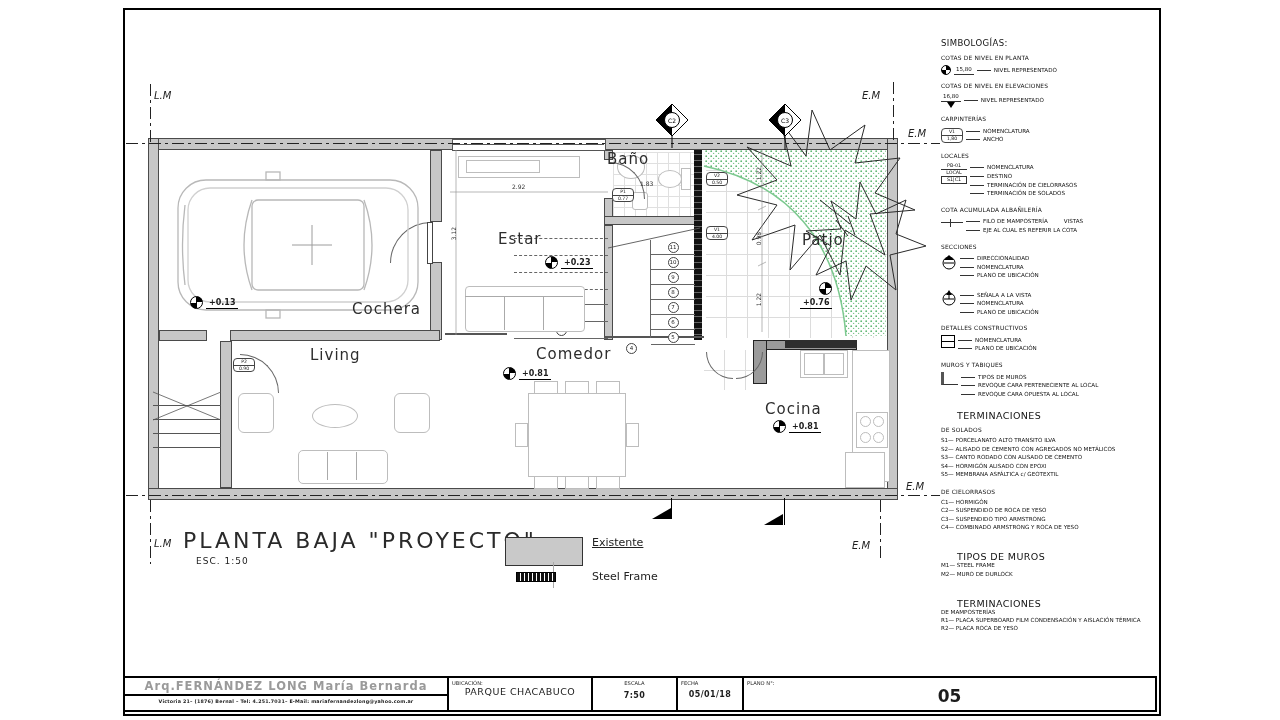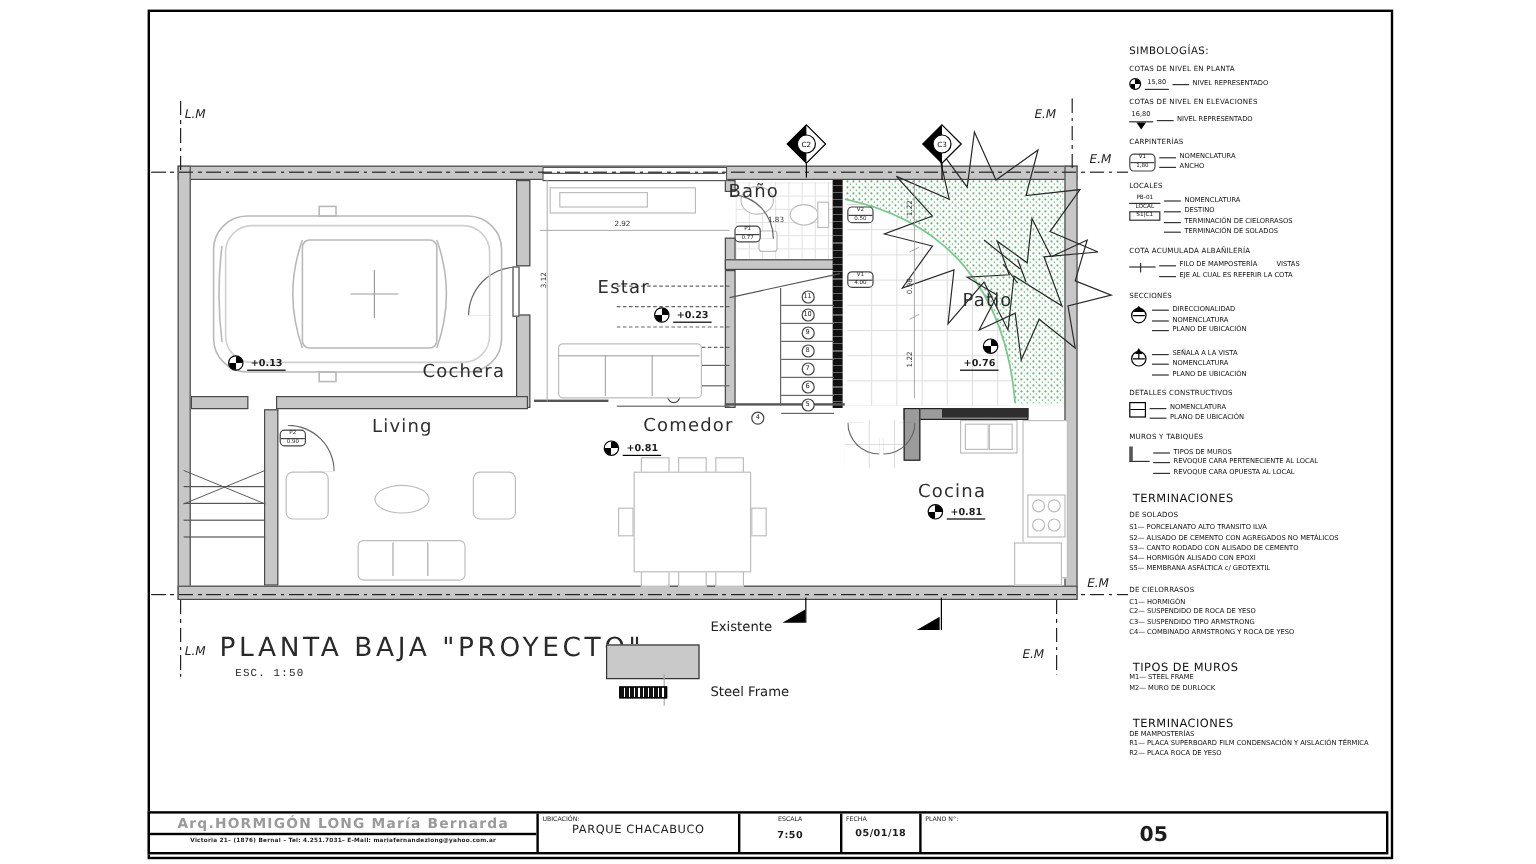--- a/index.html
+++ b/index.html
@@ -37,21 +37,21 @@
   .drow{height:16px;border-bottom:1px dashed #666;}
   .arc{border:0 solid #666;}
   .leaf{background:#fff;border:1px solid #444;}
   .tri{width:0;height:0;}
   
   .plantitle{font-size:22px;letter-spacing:3px;color:#2a2a2a;white-space:nowrap;}
   .esc{font-size:9px;letter-spacing:1px;color:#222;}
   .legendlbl{font-size:11px;color:#222;}
   
   #sym{width:205px;font-size:5.6px;line-height:7px;color:#111;}
-  .sbig{font-size:9.5px;letter-spacing:.4px;margin:13px 3px 2px;}
+  .sbig{font-size:9.5px;letter-spacing:.4px;margin:13px 16px 2px;}
   .shead{font-size:5.9px;margin:8px 0 3px;letter-spacing:.2px;}
   .stitle{font-size:8.5px;margin:0 0 6px;letter-spacing:.4px;}
   .srw{display:flex;align-items:center;gap:3px;margin:1.6px 0;}
   .tick{width:14px;border-top:1px solid #333;height:0;flex:none;}
   .sval{font-size:5.5px;border-bottom:1px solid #333;padding:0 2px 1px;}
   .sitems>div{margin:1.4px 0;}
   .tagline{font-size:4.8px;line-height:6px;text-align:center;}
   .tagline.boxed{border:1px solid #333;padding:0 1px;}
   .tri-down{width:0;height:0;border-left:4px solid transparent;border-right:4px solid transparent;border-top:6px solid #000;}
   .sicon{flex:none;}
@@ -272,21 +272,21 @@
 
   <div class="abs tri" style="left:652px;top:508px;border-bottom:11px solid #000;border-left:19px solid transparent;"></div>
   <div class="abs thinline" style="left:671px;top:498px;width:1px;height:21px;background:#000;"></div>
   <div class="abs tri" style="left:764px;top:514px;border-bottom:11px solid #000;border-left:19px solid transparent;"></div>
   <div class="abs thinline" style="left:784px;top:498px;width:1px;height:27px;background:#000;"></div>
 
   <span class="abs room" style="left:352px;top:300px;">Cochera</span>
   <span class="abs room" style="left:310px;top:346px;">Living</span>
   <span class="abs room" style="left:498px;top:230px;">Estar</span>
   <span class="abs room" style="left:607px;top:150px;">Baño</span>
-  <span class="abs room" style="left:802px;top:241px;">Patio</span>
+  <span class="abs room" style="left:802px;top:231px;">Patio</span>
   <span class="abs room" style="left:536px;top:345px;">Comedor</span>
   <span class="abs room" style="left:765px;top:400px;">Cocina</span>
 
   <div class="abs lvl" style="left:190px;top:296px;">
     <span class="bm"></span>
     <span class="lvltxt">+0.13</span>
   </div>
   <div class="abs lvl" style="left:545px;top:256px;">
     <span class="bm"></span>
     <span class="lvltxt">+0.23</span>
@@ -322,23 +322,23 @@
   <div class="abs tag" style="left:706px;top:172px;">
     <span>V2</span>
       <span>0.50</span>
   </div>
   <div class="abs tag" style="left:706px;top:226px;">
     <span>V1</span>
       <span>4.00</span>
   </div>
 
   <span class="abs plantitle" style="left:183px;top:528px;">PLANTA  BAJA  "PROYECTO"</span>
-  <span class="abs esc" style="left:196px;top:556px;font-family:Liberation Mono, monospace;">ESC.  1:50</span>
+  <span class="abs esc" style="left:196px;top:556px;">ESC.  1:50</span>
   <div class="abs" style="left:505px;top:537px;width:76px;height:27px;background:#c9c9c9;border:1.5px solid #333;"></div>
-  <span class="abs legendlbl" style="left:592px;top:516px;">Existente</span>
+  <span class="abs legendlbl" style="left:592px;top:536px;text-decoration:underline;">Existente</span>
   <div class="abs ltline" style="left:553px;top:562px;width:1px;height:26px;"></div>
   <div class="abs" style="left:516px;top:572px;width:38px;height:8px;background:#111;background-image:repeating-linear-gradient(90deg,#111 0 3px,#fff 3px 4px);border:1px solid #000;"></div>
   <span class="abs legendlbl" style="left:592px;top:570px;">Steel Frame</span>
 
   <div id="sym" class="abs" style="left:941px;top:40px;">
     <div class="stitle">SIMBOLOGÍAS:</div>
 
     <div class="shead">COTAS DE NIVEL EN PLANTA</div>
     <div class="srw">
       <span class="bm sicon" style="width:8px;height:8px;"></span>
@@ -528,24 +528,24 @@
     <div class="sbig" style="margin-top:22px;">TERMINACIONES</div>
     <div>DE MAMPOSTERÍAS</div>
     <div class="sitems">
         <div>R1— PLACA SUPERBOARD FILM CONDENSACIÓN Y AISLACIÓN TÉRMICA</div>
         <div>R2— PLACA ROCA DE YESO</div>
       </div>
   </div>
 
   <div id="tb" class="abs" style="left:123px;top:676px;width:1034px;height:36px;">
     <div class="cell" style="width:322px;">
-      <div class="arch-name">Arq.HORMIGÓN LONG María Bernarda</div>
+      <div class="arch-name">Arq.FERNÁNDEZ LONG María Bernarda</div>
       <div class="arch-contact">Victoria 21– (1876) Bernal – Tel: 4.251.7031– E-Mail: mariafernandezlong@yahoo.com.ar</div>
     </div>
-    <div class="cell" style="width:168px;">
+    <div class="cell" style="width:144px;">
       <div class="tb-lbl">UBICACIÓN:</div>
       <div class="tb-val">PARQUE CHACABUCO</div>
     </div>
     <div class="cell" style="width:85px;">
       <div class="tb-lbl" style="text-align:center;padding-left:0;">ESCALA</div>
       <div class="tb-valb" style="margin-top:5px;">7:50</div>
     </div>
     <div class="cell" style="width:66px;">
       <div class="tb-lbl">FECHA</div>
       <div class="tb-valb" style="margin-top:4px;">05/01/18</div>

